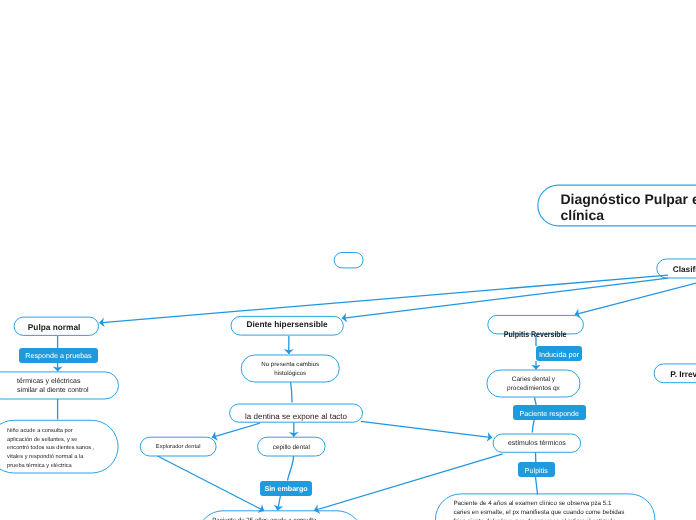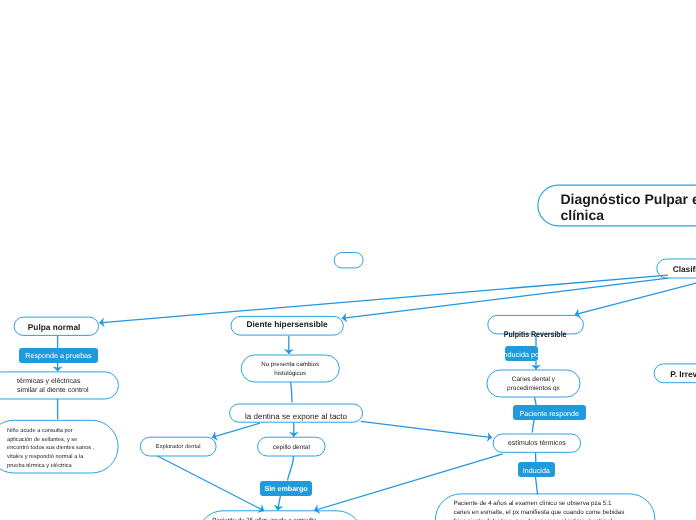--- a/index.html
+++ b/index.html
@@ -141,41 +141,41 @@
   <div class="node left" style="left:197.2px;top:510.3px;width:165.7px;height:51.6px;border-radius:25.8px;
               padding:6.6px 22px 0 15px;font-size:6.15px;line-height:8.8px;align-items:flex-start;">
     <span>Paciente de 25 años acude a consulta refiriendo sensibilidad al cepillarse y al tomar líquidos fríos</span>
   </div>
 
   <div class="node" style="left:487.3px;top:314.9px;width:96.6px;height:36px;border-radius:10px;
               font-size:8.3px;font-weight:bold;">
     <span style="display:inline-block;transform:scaleX(0.845);">Pulpitis Reversible</span>
   </div>
 
-  <div class="lbl" style="left:505px;top:346px;width:33px;height:15px;font-size:7.3px;">
+  <div class="lbl" style="left:536px;top:346px;width:46px;height:15px;font-size:7.3px;">
     <span>Inducida por</span>
   </div>
 
   <div class="node pre" style="left:486.4px;top:369.5px;width:94.1px;height:28px;border-radius:14.5px;
               font-size:6.5px;line-height:9.8px;">
     <span>Caries dental y
 procedimientos qx</span>
   </div>
 
   <div class="lbl" style="left:513px;top:405px;width:72.5px;height:15px;font-size:7.15px;">
     <span>Paciente responde</span>
   </div>
 
   <div class="node" style="left:492.6px;top:433.5px;width:88.5px;height:19.3px;border-radius:10px;
               font-size:6.95px;">
     <span>estímulos térmicos</span>
   </div>
 
   <div class="lbl" style="left:517.6px;top:462px;width:37.5px;height:15px;font-size:7.15px;">
-    <span>Inducida</span>
+    <span>Pulpitis</span>
   </div>
 
   <div class="node left" style="left:435px;top:493.4px;width:220.4px;height:51.6px;border-radius:25.8px;
               padding:6.6px 26.5px 0 18.4px;font-size:6.25px;line-height:8.8px;align-items:flex-start;">
     <span>Paciente de  4 años al examen clínico se observa pza 5.1 caries en esmalte, el px manifiesta que cuando come bebidas frías siente dolor leve que desaparece al retirar el estímulo</span>
   </div>
 
   <div class="node" style="left:653.6px;top:363.4px;width:87px;height:19.8px;border-radius:10.25px;
               font-size:8.3px;font-weight:bold;">
     <span>P. Irreversible</span>

